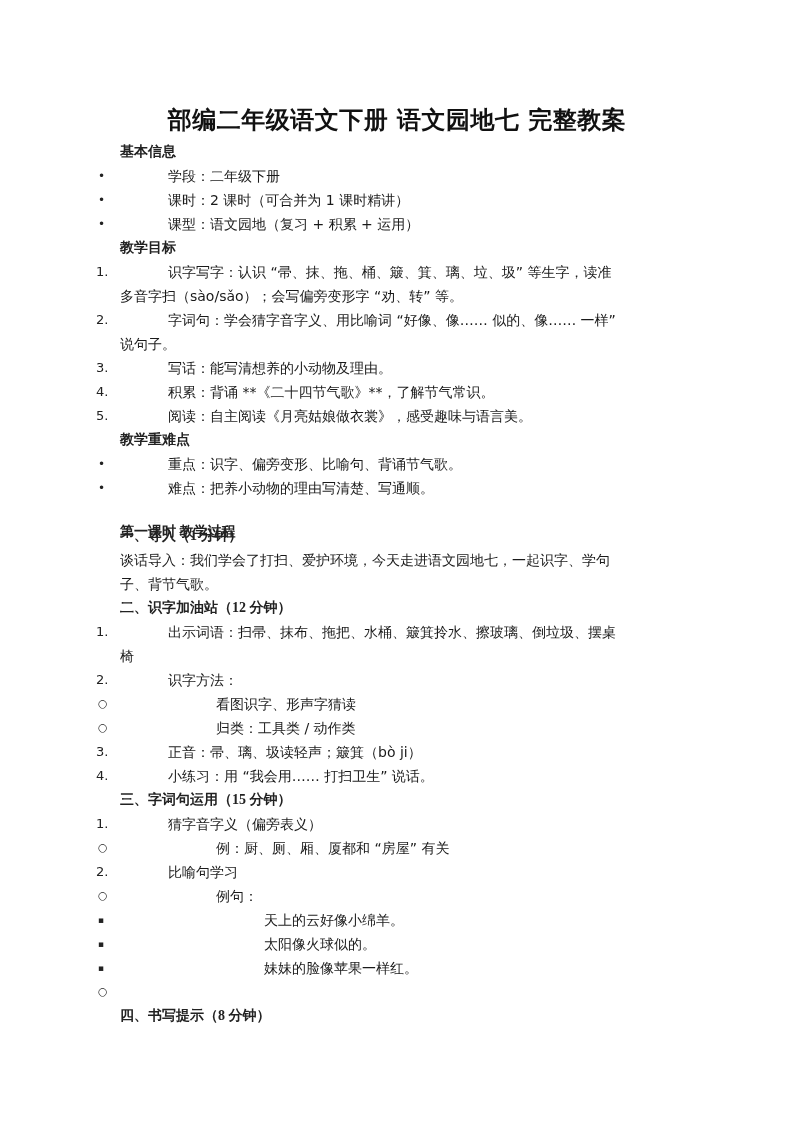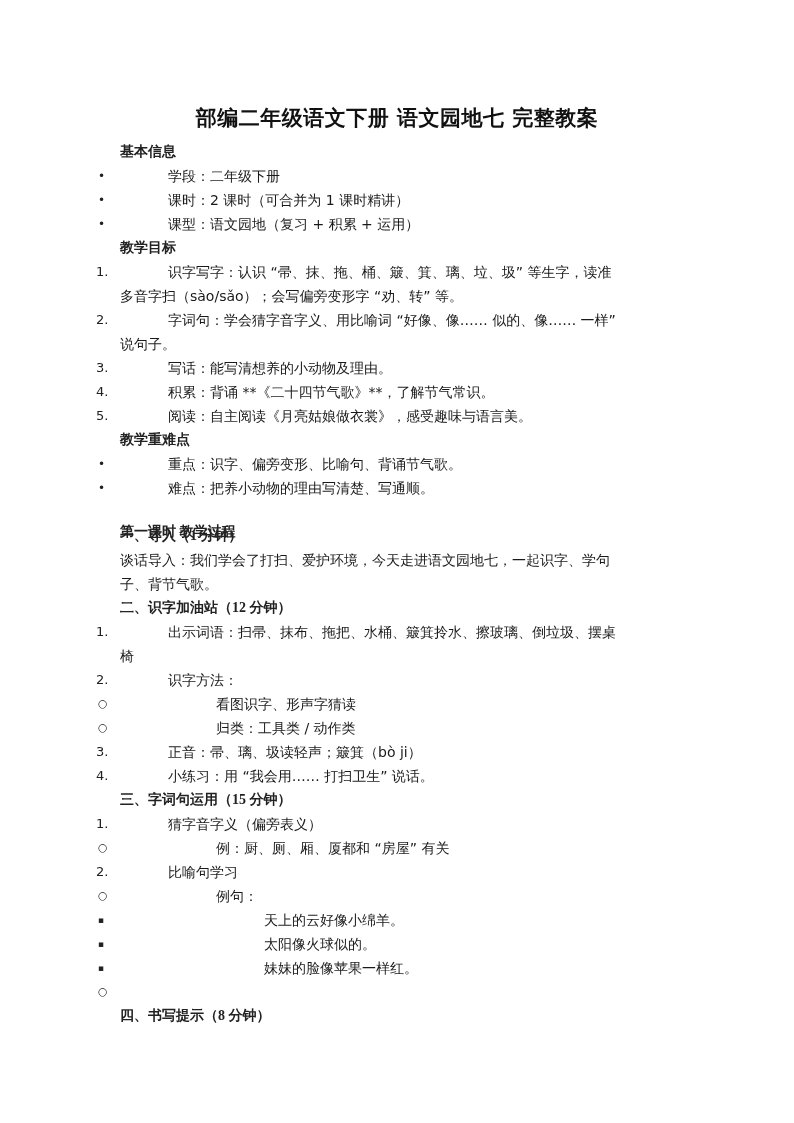--- a/index.html
+++ b/index.html
@@ -1,20 +1,20 @@
 <!DOCTYPE html>
 <html><head>
 <meta charset="utf-8">
 <style>
   html, body { margin:0; padding:0; background:#ffffff; }
   body { width:794px; height:1123px; position:relative; overflow:hidden;
          font-family:"DejaVu Sans", "Liberation Sans", sans-serif; color:#1a1a1a; }
   .page { position:absolute; left:0; top:0; width:794px; height:1123px; }
   .title { position:absolute; top:104px; left:0; width:794px; text-align:center;
-           font-size:21px; font-weight:bold; letter-spacing:0.5px; color:#111; }
+           font-size:24px; font-weight:bold; letter-spacing:0.5px; color:#111; }
   .line { position:absolute; left:0; width:794px; height:24px; font-size:14px; line-height:24px; white-space:nowrap; }
   .marker { position:absolute; left:96px; top:0; font-size:13px; color:#222; }
   .marker.bullet { left:98px; font-size:12px; }
   .marker.circle { left:98px; font-size:11px; }
   .marker.square { left:98px; font-size:9px; }
   .heading { position:absolute; left:120px; top:0; font-weight:bold; color:#222;font-family:Liberation Serif, serif; }
   .plain { position:absolute; left:120px; top:0; }
   .t1 { position:absolute; left:168px; top:0; }
   .t2 { position:absolute; left:216px; top:0; }
   .t3 { position:absolute; left:264px; top:0; }

